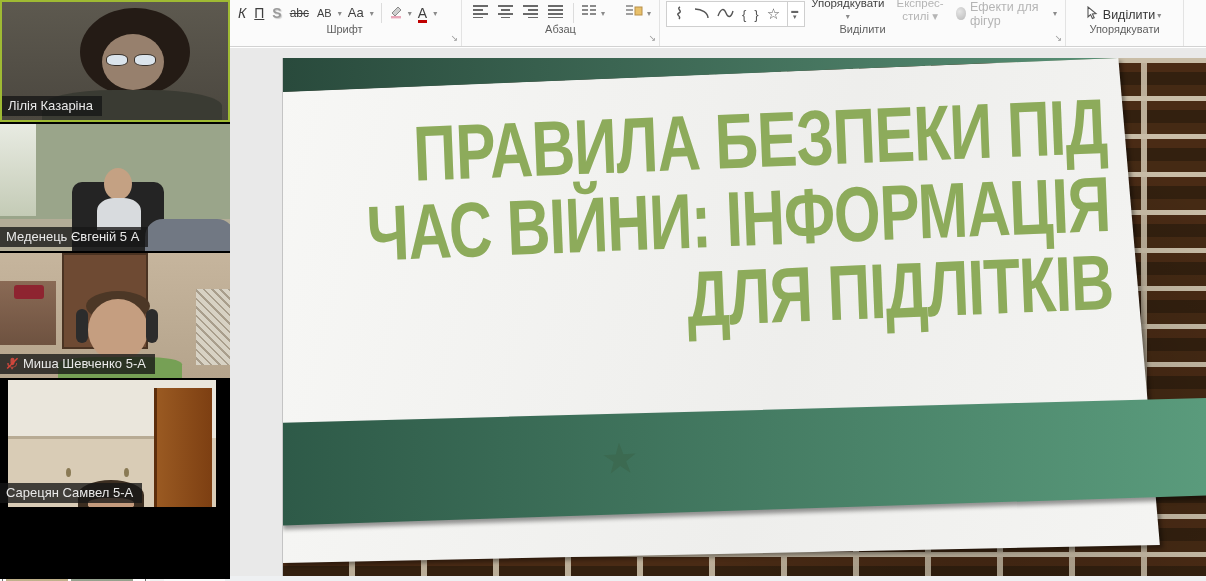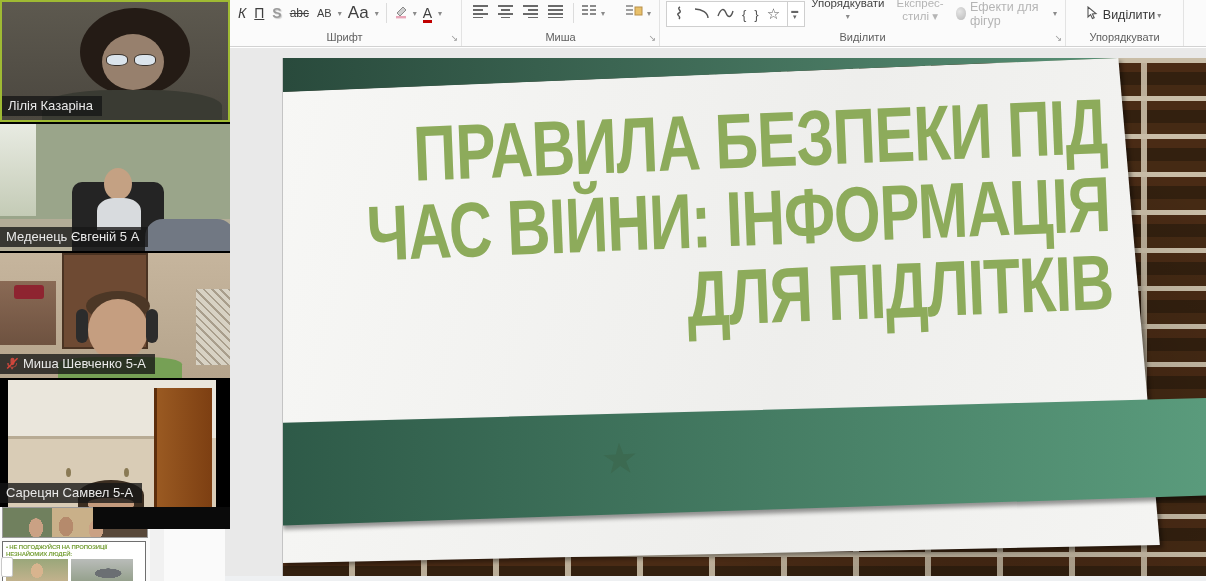--- a/index.html
+++ b/index.html
@@ -6,21 +6,21 @@
   html,body { width:1206px; height:581px; overflow:hidden; background:#fff;
               font-family:"Liberation Sans", sans-serif; }
   #screen { position:relative; width:1206px; height:581px; background:#fff; overflow:hidden; }
 
   
   .ribbon { position:absolute; left:0; top:0; width:1206px; height:47px;
             background:#fbfbfb; border-bottom:1px solid #d2d2d2; overflow:hidden; }
   .rb-inner { position:absolute; left:228px; top:0; right:0; height:46px; display:flex; }
   .rgroup { position:relative; height:46px; border-right:1px solid #e3e3e3; }
   .rgroup .controls { height:26px; display:flex; align-items:center; padding:0 6px; }
-  .glabel { position:absolute; bottom:3px; left:0; width:100%; text-align:center;
+  .glabel { position:absolute; bottom:11px; left:0; width:100%; text-align:center;
             font-size:11px; color:#5f5f5f; }
   .launcher { position:absolute; right:3px; bottom:3px; font-size:9px; color:#9a9a9a;
               line-height:9px; cursor:pointer; }
   .fbtn { font-size:14px; color:#3f3f3f; margin:0 4px; line-height:24px; }
   .caret { font-size:8px; color:#8a8a8a; margin:0 2px; }
   .vdiv { width:1px; height:20px; background:#dcdcdc; margin:0 5px; }
   .disabled { color:#b5b5b5 !important; }
   .shapebox { height:26px; border:1px solid #cfcfcf; background:#fff; display:flex;
               align-items:center; padding:0 3px; margin-top:1px; }
   .shapebox .sh { margin:0 4px; font-size:13px; color:#555; }
@@ -90,21 +90,21 @@
                             linear-gradient(180deg,#9aa77a,#c9b490); }
   .thumb2 .ph2 { width:62px; height:26px;
                  background:radial-gradient(ellipse 22px 8px at 60% 55%, #6b6f73 0 60%, transparent 61%),
                             linear-gradient(180deg,#b9bcb9,#8f9c85); }
   .thumb-scrollbar { position:absolute; left:150px; top:0; width:14px; height:76px; background:#f1f1f1; }
   .thumb-scroll-thumb { position:absolute; left:1px; top:52px; width:12px; height:20px;
                         background:#fff; border:1px solid #c9c9c9; border-radius:2px; }
   .zoom-edge { position:absolute; left:93px; top:507px; width:137px; height:22px; background:#0a0a0a; }
 
   
-  .video-strip { position:absolute; left:0; top:0; width:230px; height:507px; background:#000;padding-left:16px; }
+  .video-strip { position:absolute; left:0; top:0; width:230px; height:579px; background:#000;padding-left:16px; }
   .vtile { position:absolute; left:0; width:230px; overflow:hidden; background:#222; cursor:pointer; }
   .vtile.active { border:2px solid #9fba33; }
   .nametag { position:absolute; left:0; bottom:4px; display:flex; align-items:center; gap:4px;
              background:rgba(22,22,22,.78); color:#e9e9e9; font-size:13px;
              padding:2px 9px 3px 6px; white-space:nowrap; }
   .blob { position:absolute; border-radius:50%; }
 
   
   .t1 { top:0; height:122px; background:linear-gradient(180deg,#5d594f,#4b473f); }
   .t1 .hair  { left:78px; top:6px;  width:110px; height:88px; background:#241b15; }
@@ -165,21 +165,21 @@
     <div class="rb-inner">
 
       <div class="rgroup" style="width:234px;">
         <div class="controls">
           <span class="fbtn" style="font-style:italic;">К</span>
           <span class="fbtn underl">П</span>
           <span class="fbtn shadowS">S</span>
           <span class="fbtn strike" style="font-size:12px;">abc</span>
           <span class="fbtn" style="font-size:11px;">АВ</span>
           <span class="caret">▾</span>
-          <span class="fbtn" style="font-size:17px;">Аа</span>
+          <span class="fbtn" style="font-size:13px;">Аа</span>
           <span class="caret">▾</span>
           <span class="vdiv"></span>
           <span style="display:inline-block;margin:0 2px;">
             <svg width="15" height="15" viewBox="0 0 15 15">
                 <path d="M3 9 L9 3 L12 6 L6 12 Z" fill="#cfcfcf" stroke="#8a8a8a" stroke-width="1"></path>
                 <rect x="2" y="12" width="10" height="2.4" fill="#e8a6b8"></rect>
               </svg>
           </span>
           <span class="caret">▾</span>
           <span class="fbtn fontcolorA">А</span>
@@ -251,21 +251,21 @@
                 <g stroke="#8a8a8a" stroke-width="1.6" fill="none">
                   <line x1="1" y1="3" x2="8" y2="3"></line>
                   <line x1="1" y1="7" x2="8" y2="7"></line>
                   <line x1="1" y1="11" x2="8" y2="11"></line>
                 </g>
                 <rect x="10" y="4" width="7" height="8" fill="#e8c06a" stroke="#b8904a"></rect>
               </svg>
           </span>
           <span class="caret">▾</span>
         </div>
-        <div class="glabel">Миша</div>
+        <div class="glabel">Абзац</div>
         <span class="launcher">↘</span>
       </div>
 
       <div class="rgroup" style="width:406px;">
         <div class="controls" style="padding-top:1px;">
           <div class="shapebox">
             <span class="sh">
               <svg width="12" height="14" viewBox="0 0 12 14">
                   <path d="M6 1 C2 3 9 5 5 7 C1 9 8 10 5 13" fill="none" stroke="#555" stroke-width="1.4"></path>
                 </svg>

